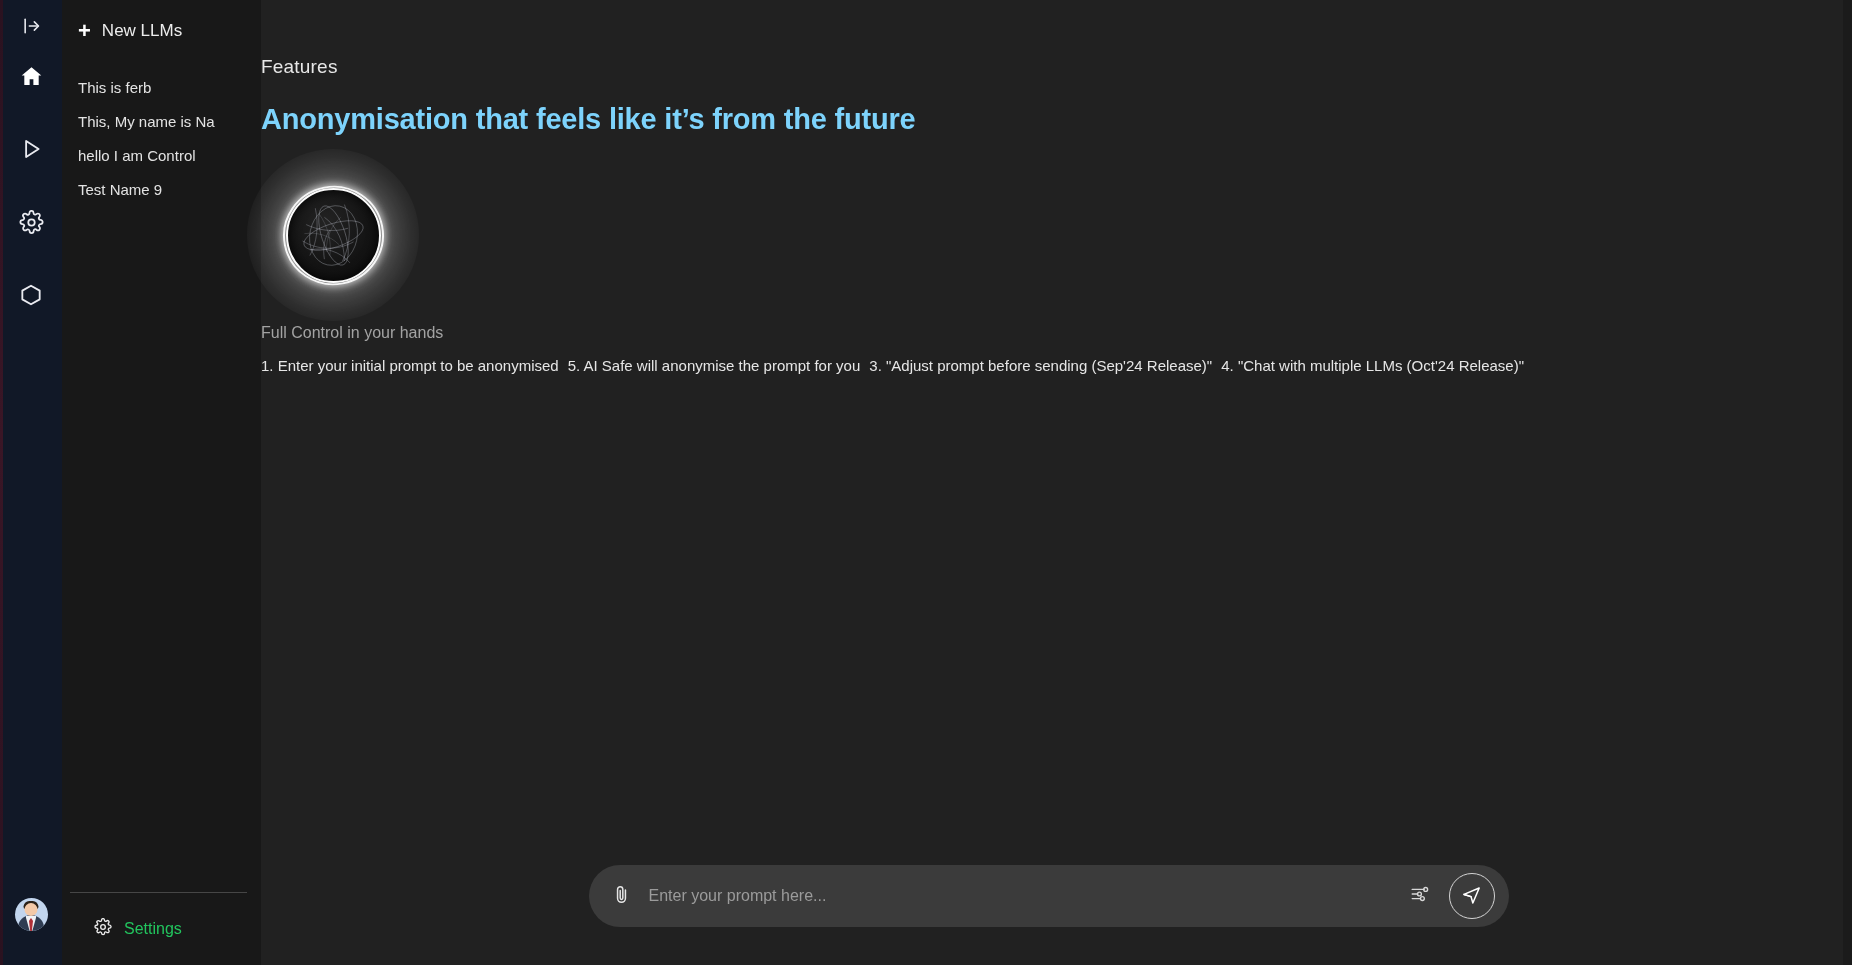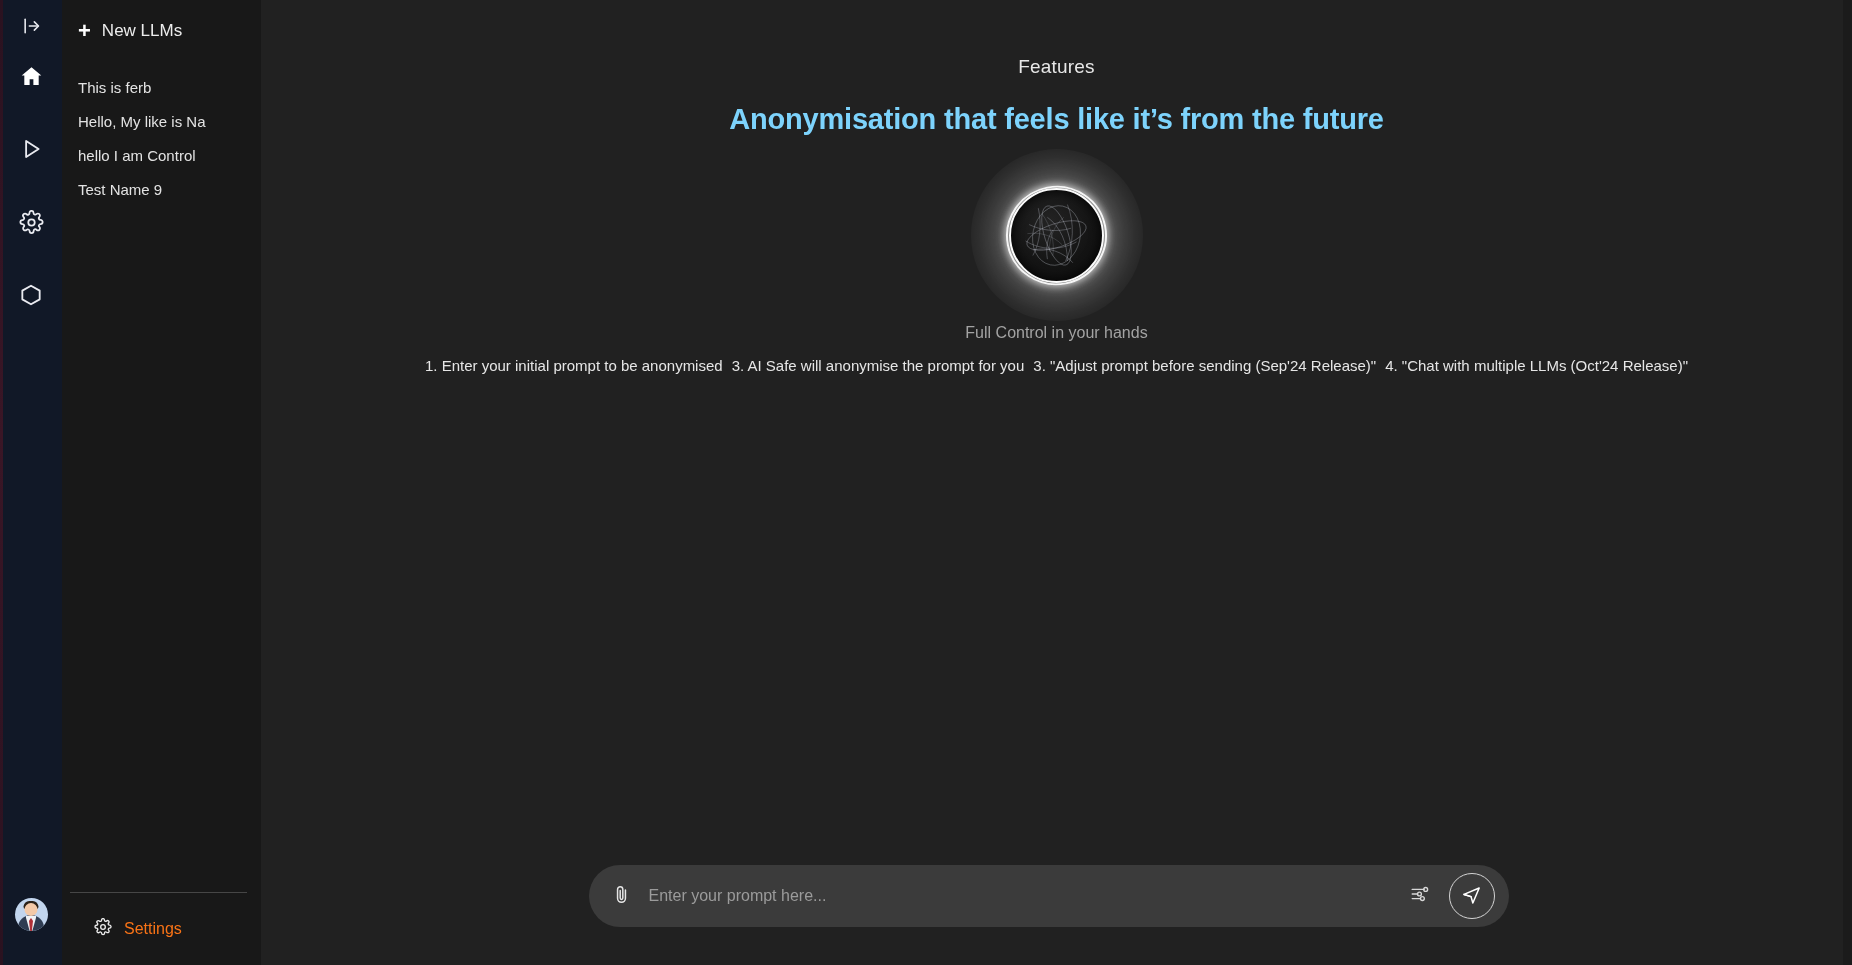--- a/index.html
+++ b/index.html
@@ -83,27 +83,27 @@
     height:34px; display:flex; align-items:center;
     color:#e3e3e3; font-size:15px; cursor:pointer;
     white-space:nowrap; overflow:hidden; text-overflow:clip;
     padding-right:6px;
   }
   .sidebar-bottom { margin-top:auto; padding-bottom:22px; }
   .sb-divider { height:1px; background:#6e6e6e; margin:0 14px 22px 8px; opacity:.55; }
   .settings-row {
     display:flex; align-items:center; gap:12px;
     padding-left:32px; height:28px; cursor:pointer;
-    color:#f97316; font-size:16px;
+    color:#22c55e; font-size:16px;
   }
 
   
   .main {
     flex:1; height:965px; background:#212121;
-    position:relative; display:flex; flex-direction:column; align-items:center;
+    position:relative; display:flex; flex-direction:column; align-items:flex-start;
   }
   .main::after {
     content:""; position:absolute; right:0; top:0;
     width:9px; height:100%; background:#1b1b1b;
   }
   .eyebrow {
     margin-top:57px; font-size:19px; color:#e8e8e8;
     letter-spacing:.2px; line-height:1;
   }
   .headline {
@@ -243,21 +243,21 @@
 
   <div class="sidebar">
 
     <div class="new-chat">
       <span class="plus-icon">+</span>
       <span>New LLMs</span>
     </div>
 
     <div class="chat-list">
       <div class="chat-item">This is ferb</div>
-      <div class="chat-item">Hello, My like is Na</div>
+      <div class="chat-item">This, My name is Na</div>
       <div class="chat-item">hello I am Control</div>
       <div class="chat-item">Test Name 9</div>
     </div>
 
     <div class="sidebar-bottom">
       <div class="sb-divider"></div>
       <div class="settings-row">
         <span>
           <svg width="18" height="18" viewBox="0 0 24 24" fill="none" stroke="#ececec" stroke-width="1.8" stroke-linecap="round" stroke-linejoin="round">
             <circle cx="12" cy="12" r="3.1"></circle>
@@ -297,21 +297,21 @@
             <path d="M18 48c14-2 28 2 38 12"></path>
           </g>
         </svg>
       </div>
     </div>
 
     <div class="sub-head">Full Control in your hands</div>
 
     <div class="feature-list">
       <div class="feature-item">1. Enter your initial prompt to be anonymised</div>
-      <div class="feature-item">3. AI Safe will anonymise the prompt for you</div>
+      <div class="feature-item">5. AI Safe will anonymise the prompt for you</div>
       <div class="feature-item">3. "Adjust prompt before sending (Sep'24 Release)"</div>
       <div class="feature-item">4. "Chat with multiple LLMs (Oct'24 Release)"</div>
     </div>
 
     <div class="prompt-area">
       <div class="prompt-bar">
 
         <div class="attach-btn">
           <span>
             <svg width="21" height="21" viewBox="0 0 24 24" fill="none" stroke="#e6e6e6" stroke-width="1.7" stroke-linecap="round" stroke-linejoin="round">

